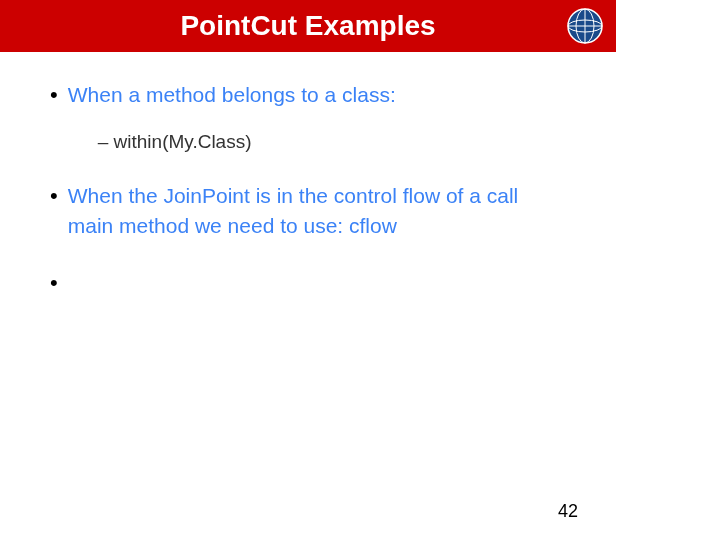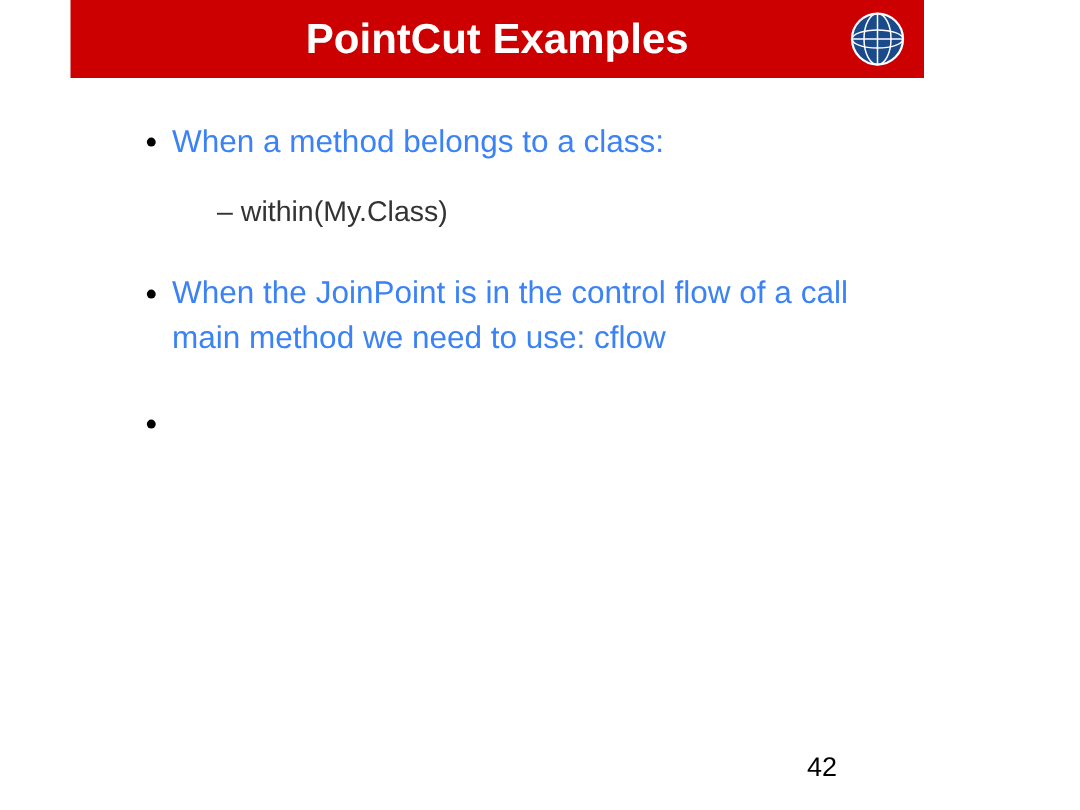--- a/index.html
+++ b/index.html
@@ -15,21 +15,20 @@
       font-family: Arial, sans-serif;
       overflow: hidden;
       position: relative;
     }
 
     .slide-container {
       width: 616px;
       height: 540px;
       background: #ffffff;
       position: relative;
-      padding-left: 47px;
     }
 
     .header {
       background: #cc0000;
       width: 100%;
       height: 52px;
       display: flex;
       align-items: center;
       justify-content: center;
       position: relative;
@@ -83,21 +82,21 @@
       font-style: normal;
     }
 
     .sub-bullet::before {
       content: "– ";
     }
 
     .page-number {
       position: absolute;
       bottom: 18px;
-      right: 58px;
+      right: 38px;
       font-size: 18px;
       color: #000000;
     }
   </style>
 </head>
 <body>
 
 <div class="slide-container">
 
   <div class="header">

